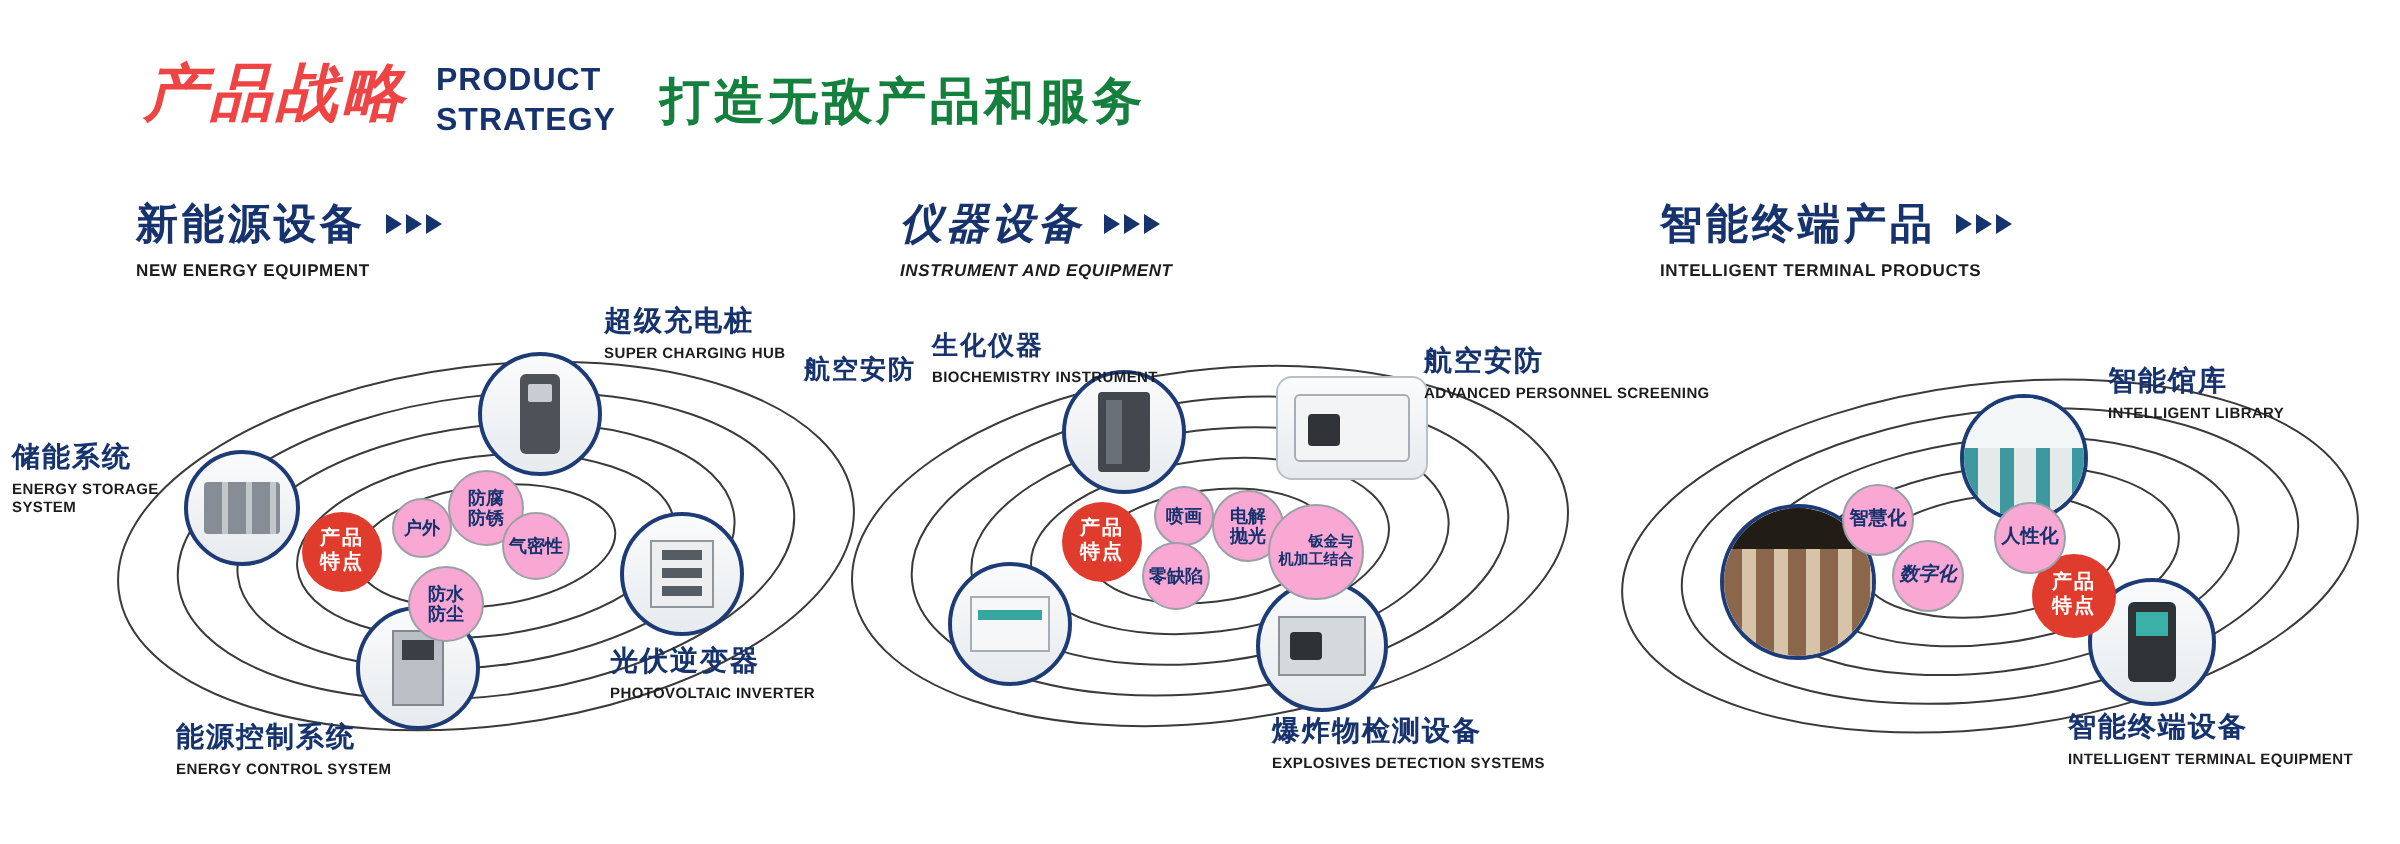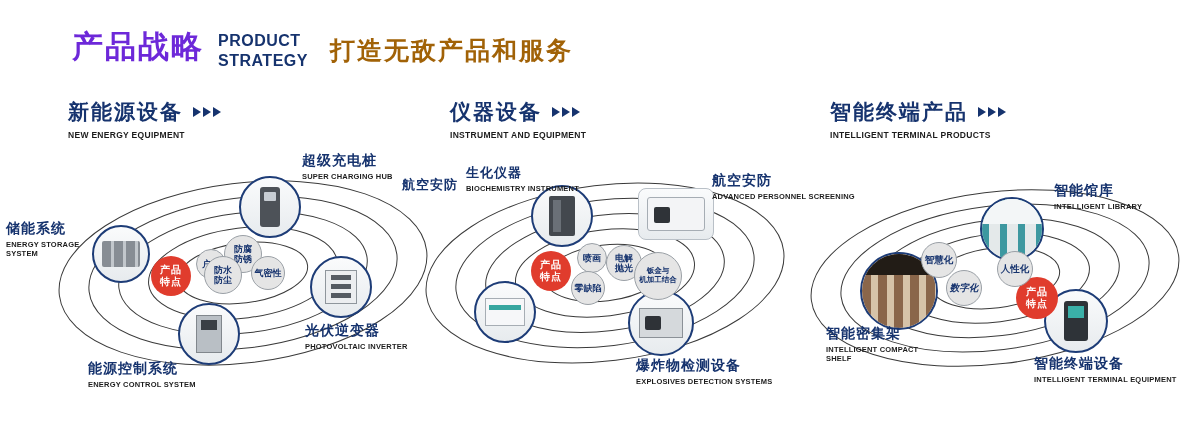--- a/index.html
+++ b/index.html
@@ -2,23 +2,23 @@
 <html><head>
 <meta charset="utf-8">
 <style>
   * { margin:0; padding:0; box-sizing:border-box; }
   html,body { background:#ffffff; }
   body { font-family:"Liberation Sans","DejaVu Sans",sans-serif; }
   #canvas { position:relative; width:1200px; height:422px; background:#ffffff; overflow:hidden; }
   .abs { position:absolute; }
 
   
-  .page-title { font-size:31px; font-weight:800; color:#6d28d9; letter-spacing:2px; }
+  .page-title { font-size:31px; font-weight:800; color:#ef4444; letter-spacing:2px;font-style:italic; }
   .page-subtitle { font-size:16px; font-weight:700; color:#16336e; line-height:1.25; letter-spacing:0.5px; margin-top:5px; }
-  .tagline { font-size:25px; font-weight:800; color:#a16207; letter-spacing:2px; }
+  .tagline { font-size:25px; font-weight:800; color:#15803d; letter-spacing:2px; }
 
   
   .sec-head .row { display:flex; align-items:center; }
   .sec-head .cn { font-size:21px; font-weight:800; color:#16336e; letter-spacing:2px; }
   .sec-head .en { font-size:8.5px; font-weight:700; color:#1c1c1c; margin-top:4px; letter-spacing:0.3px; }
   .arrows { display:flex; gap:2px; margin-left:10px; align-items:center; }
   .arrows i { display:block; width:0; height:0; border-top:5px solid transparent; border-bottom:5px solid transparent; border-left:8px solid #16336e; }
 
   
   svg.orbits { position:absolute; overflow:visible; }
@@ -54,22 +54,22 @@
   .dev-explosives { width:44px; height:30px; background:#d5d9dc; border:1px solid #8b9197; position:relative; }
   .dev-explosives::after { content:""; position:absolute; left:5px; top:7px; width:16px; height:14px; background:#2e3237; border-radius:2px; }
   .dev-room-lib { background:linear-gradient(180deg,#f3f6f7 0 42%, rgba(0,0,0,0) 42%),
                   repeating-linear-gradient(90deg,#3d98a0 0 7px,#e4e9ea 7px 18px); }
   .dev-room-shelf { background:linear-gradient(180deg,#221c16 0 28%, rgba(0,0,0,0) 28%),
                     repeating-linear-gradient(90deg,#8a664a 0 9px,#d6c3a8 9px 16px); }
   .dev-terminal { width:24px; height:40px; background:#2e3338; border-radius:3px; position:relative; }
   .dev-terminal::after { content:""; position:absolute; top:5px; left:4px; width:16px; height:12px; background:#3ab0a8; }
 
   
-  .bubble { position:absolute; border-radius:50%; background:#e5e5e5; border:1px solid #9aa0a6; color:#16336e;
-            display:flex; align-items:center; justify-content:center; text-align:center; font-weight:700;
+  .bubble { position:absolute; border-radius:50%; background:#f9a8d4; border:1px solid #9aa0a6; color:#16336e;
+            display:flex; align-items:center; justify-content:center; text-align:right; font-weight:700;
             line-height:1.15; white-space:pre-line; }
   .badge { position:absolute; border-radius:50%; background:#e03c2d; color:#ffffff;
            display:flex; align-items:center; justify-content:center; text-align:center;
            font-size:10px; font-weight:700; line-height:1.2; white-space:pre-line; letter-spacing:1px; }
 </style>
 </head>
 <body>
 
 <div id="canvas">
 
@@ -151,24 +151,24 @@
     <div class="cn">能源控制系统</div>
     <div class="en nowrap">ENERGY CONTROL SYSTEM</div>
   </div>
 
   <div class="badge" style="left:151px; top:256px; width:40px; height:40px;">产品
 特点</div>
   <div class="bubble" style="left:196px; top:249px; width:30px; height:30px; font-size:9px;">户外</div>
   <div class="bubble" style="left:224px; top:235px; width:38px; height:38px; font-size:9px;">防腐
 防锈</div>
   <div class="bubble" style="left:251px; top:256px; width:34px; height:34px; font-size:9px;">气密性</div>
-  <div class="bubble" style="left:204px; top:256px; width:38px; height:38px; font-size:9px;">防水
+  <div class="bubble" style="left:204px; top:283px; width:38px; height:38px; font-size:9px;">防水
 防尘</div>
 
-  <div class="abs sec-head" style="left:450px; top:98px;">
+  <div class="abs sec-head" style="left:450px; top:98px;font-style:italic;">
     <div class="row">
       <span class="cn">仪器设备</span>
       <span class="arrows">
           <i></i>
           <i></i>
           <i></i>
         </span>
     </div>
     <div class="en">INSTRUMENT AND EQUIPMENT</div>
   </div>
@@ -231,24 +231,20 @@
     <div class="fill dev-room-shelf"></div>
   </div>
   <div class="photo" style="left:1044px; top:289px; width:64px; height:64px;">
     <div class="dev-terminal"></div>
   </div>
 
   <div class="p-label" style="left:1054px; top:182px;">
     <div class="cn">智能馆库</div>
     <div class="en nowrap">INTELLIGENT LIBRARY</div>
   </div>
-  <div class="p-label" style="left:826px; top:325px;">
-    <div class="cn">智能密集架</div>
-    <div class="en t-right" style="width:98px;">INTELLIGENT COMPACT SHELF</div>
-  </div>
   <div class="p-label" style="left:1034px; top:355px;">
     <div class="cn">智能终端设备</div>
     <div class="en nowrap">INTELLIGENT TERMINAL EQUIPMENT</div>
   </div>
 
   <div class="badge" style="left:1016px; top:277px; width:42px; height:42px;">产品
 特点</div>
   <div class="bubble" style="left:921px; top:242px; width:36px; height:36px; font-size:9.5px;">智慧化</div>
   <div class="bubble" style="left:997px; top:251px; width:36px; height:36px; font-size:9.5px;">人性化</div>
   <div class="bubble" style="left:946px; top:270px; width:36px; height:36px; font-size:9.5px;font-style:italic;">数字化</div>

